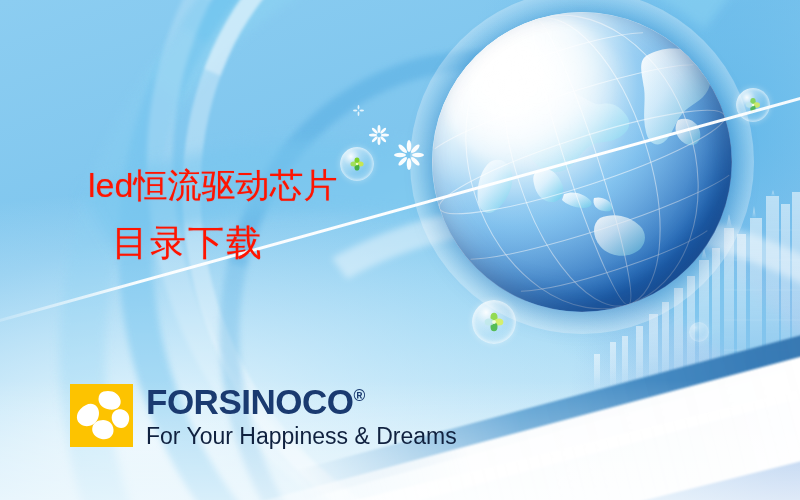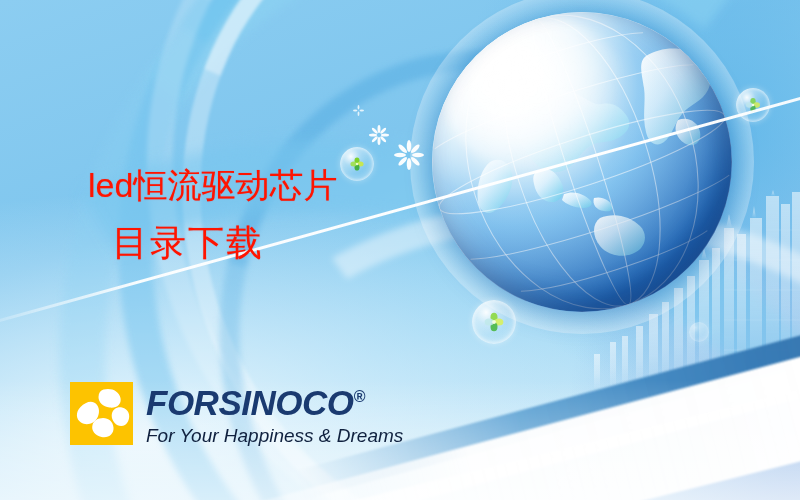--- a/index.html
+++ b/index.html
@@ -261,21 +261,20 @@
     white-space: nowrap;
   }
 
   
   .logo {
     position: absolute;
     left: 70px;
     top: 382px;
     display: flex;
     align-items: center;
-    font-style: italic;
   }
   .logo-mark {
     width: 63px;
     height: 63px;
     background: #fdc300;
     flex: 0 0 auto;
     position: relative;
   }
   .logo-mark svg { display: block; }
   .logo-text {
@@ -292,21 +291,21 @@
     white-space: nowrap;
   }
   .wordmark .reg {
     font-size: 16px;
     vertical-align: super;
     font-weight: 700;
     letter-spacing: 0;
   }
   .tagline {
     font-family: "Liberation Sans", sans-serif;
-    font-size: 19px;
+    font-size: 23px;
     color: #10213f;
     line-height: 1;
     margin-top: 6px;
     white-space: nowrap;
   }
 </style>
 </head>
 <body>
 
 <div class="slide">

